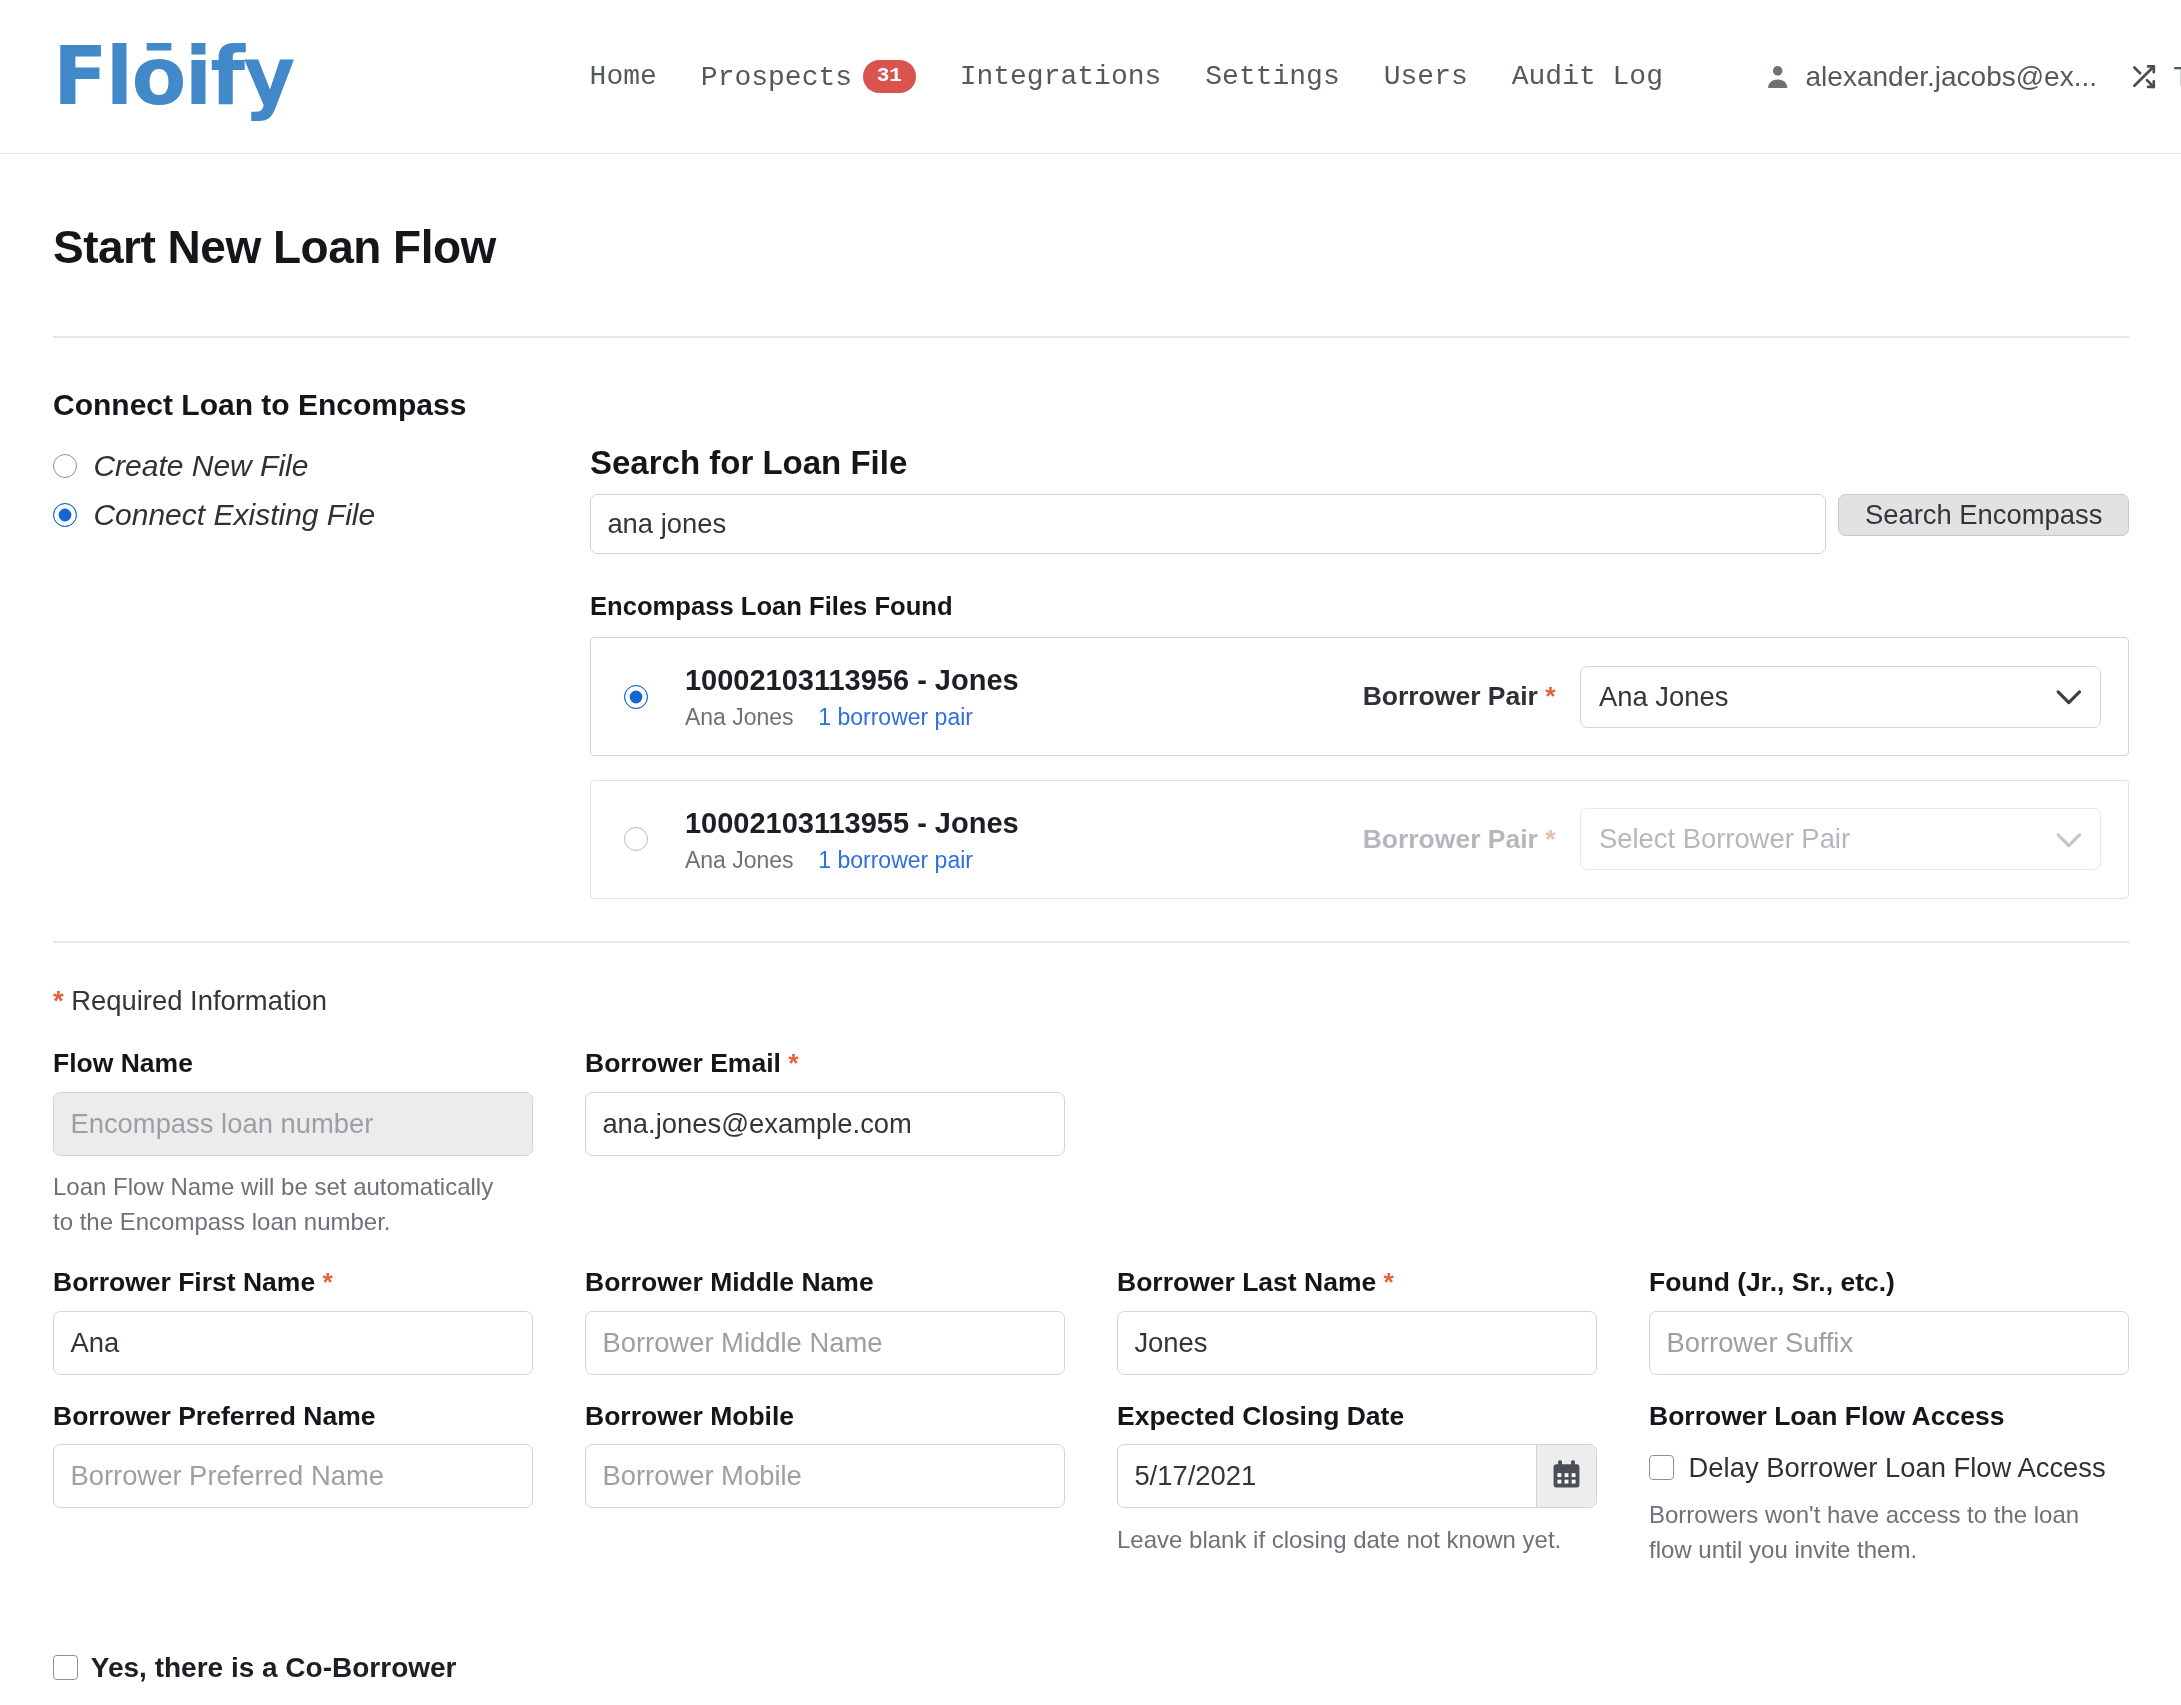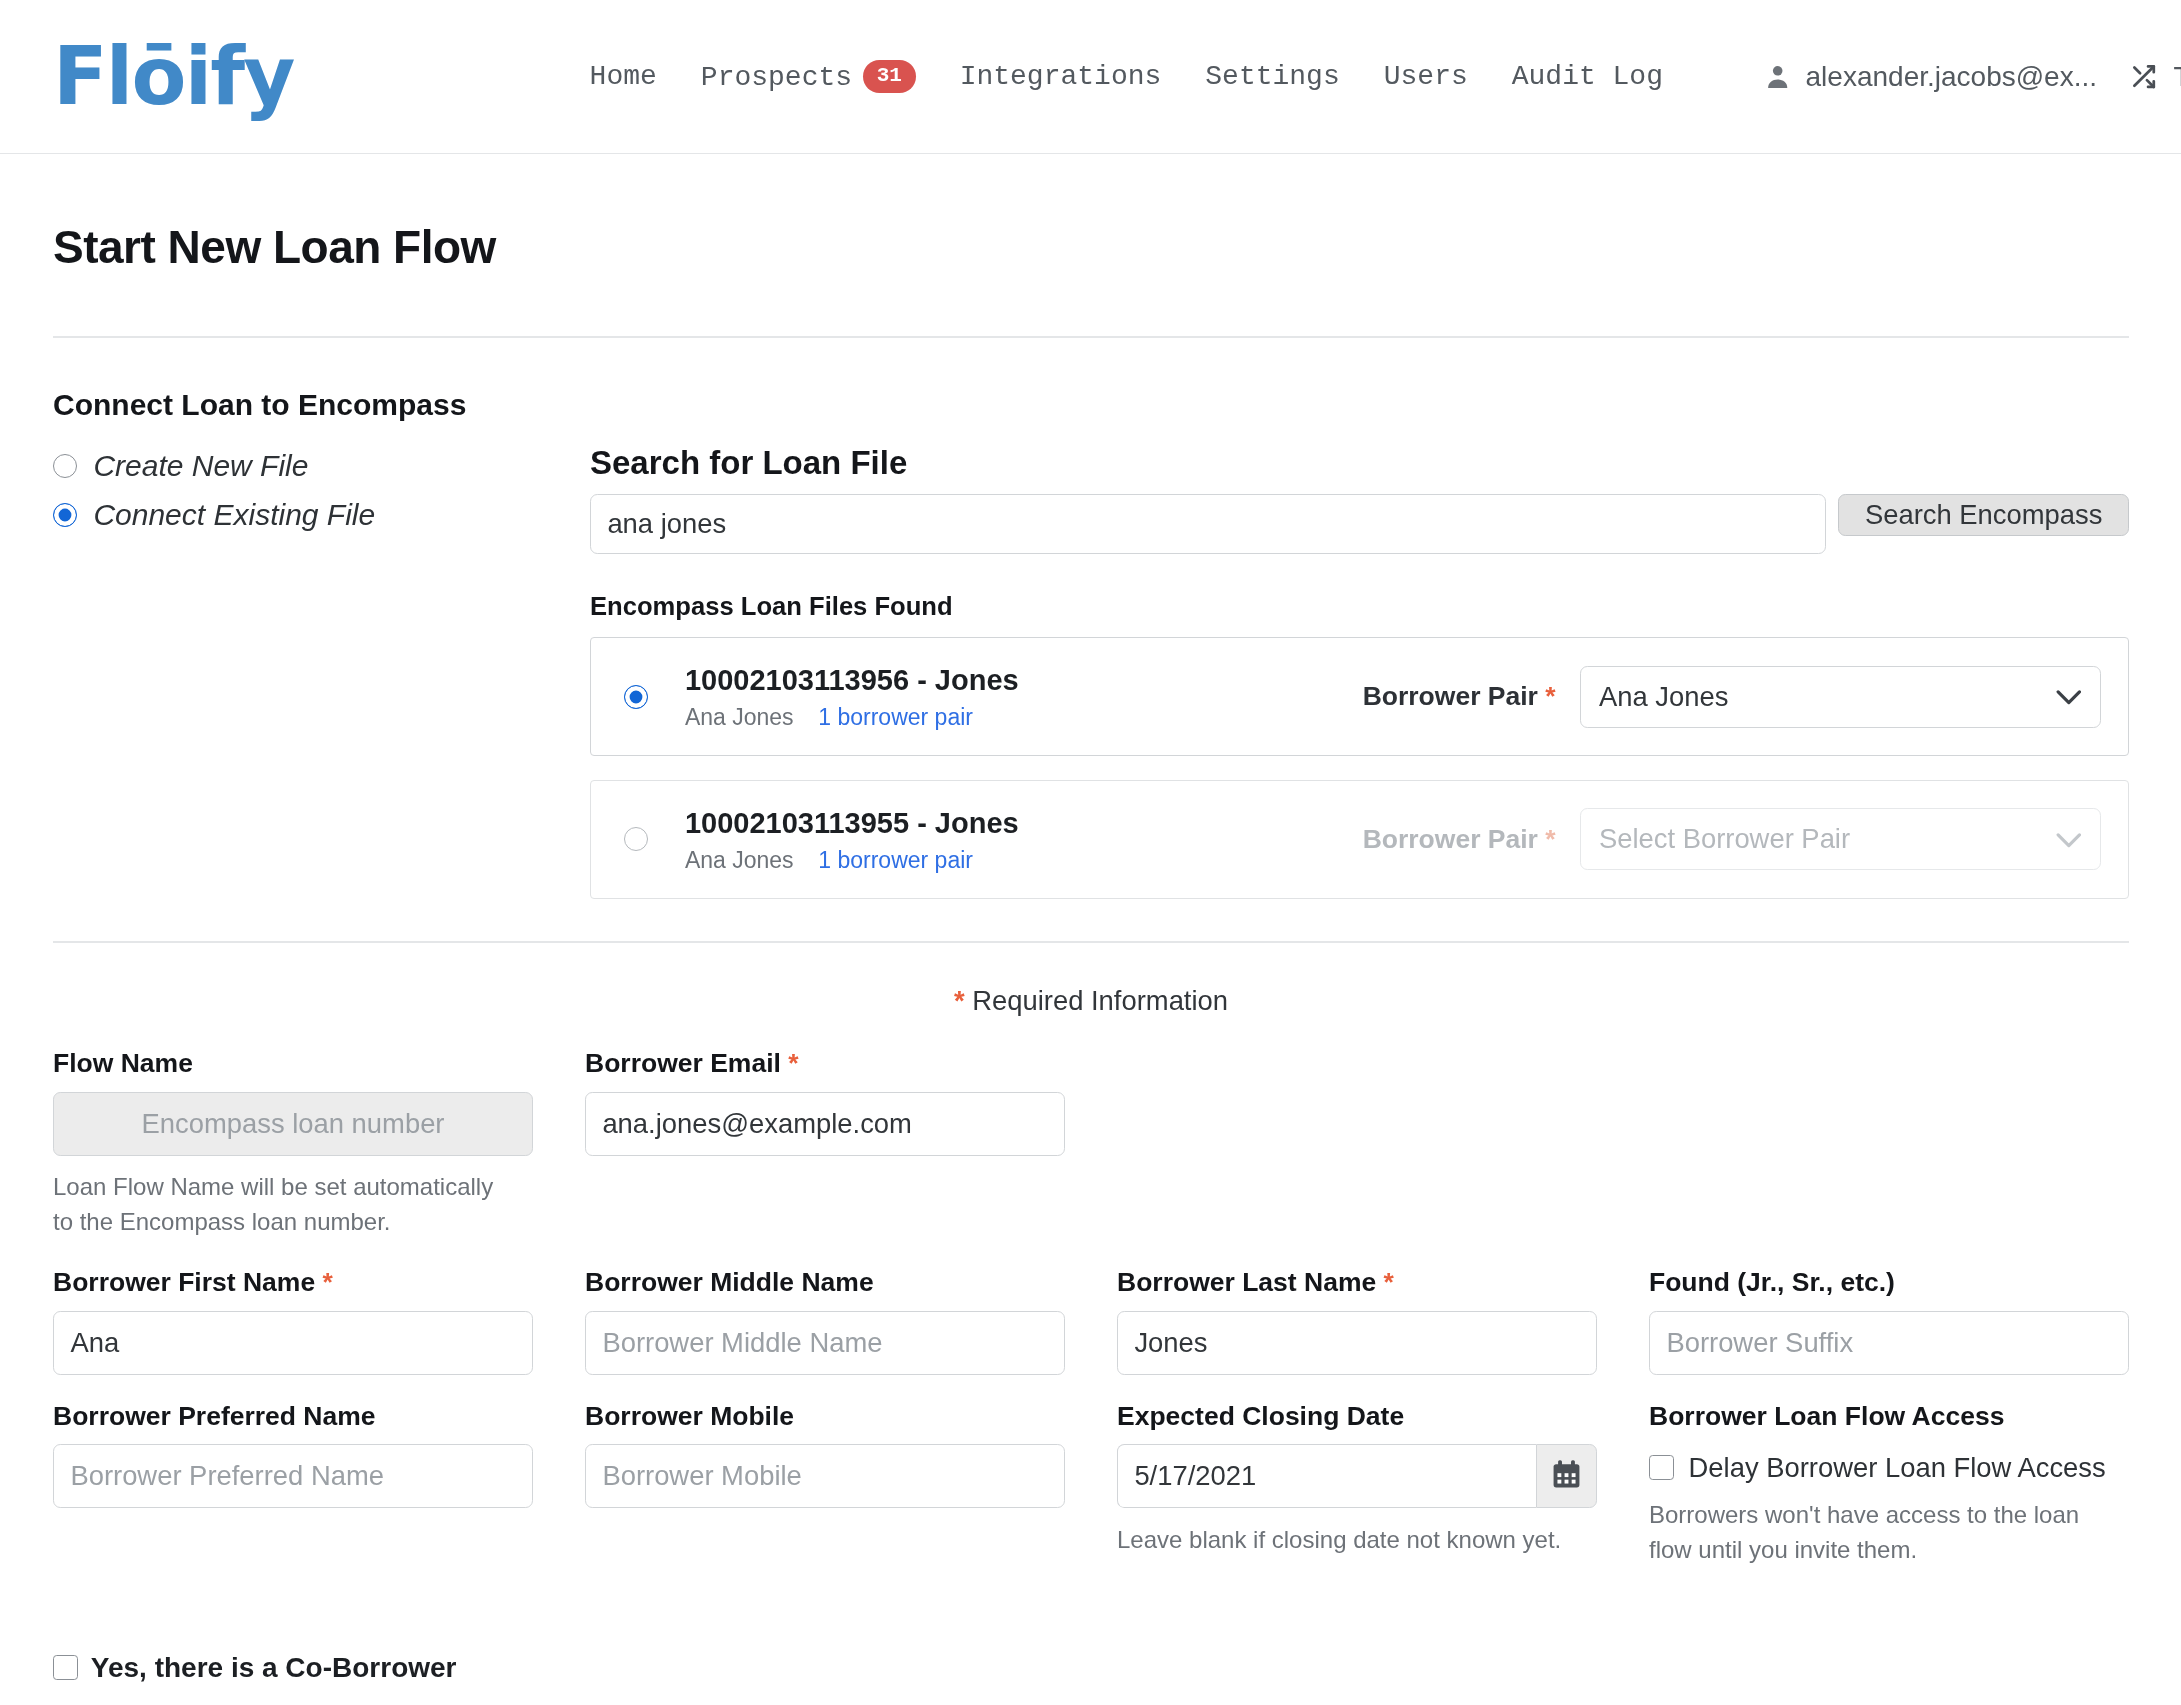--- a/index.html
+++ b/index.html
@@ -195,21 +195,21 @@
     transform: translateY(-50%);
   }
   .loan-card.disabled { border-color: #e0e2e4; }
   .loan-card.disabled .lc-radio { border-color: #b5b9bd; }
   .loan-card.disabled .lc-pair-label { color: #b4b8bc; }
   .loan-card.disabled .lc-pair-label .req { color: #f0bbaa; }
   .loan-card.disabled .lc-select { border-color: #e6e8ea; color: #b4b8bc; }
 
   .rule2 { height: 1.8px; background: #e4e6e8; margin: 18.3px 0 0 0; }
 
-  .req-info { font-size: 27.4px; color: #32363a; margin: 42px 0 0 0; text-align: center; }
+  .req-info { font-size: 27.4px; color: #32363a; margin: 42px 0 0 0; }
 
   .grid4 {
     display: grid;
     grid-template-columns: repeat(4, 1fr);
     column-gap: 52px;
   }
   .grid4.row1 { margin-top: 31px; }
   .grid4.row2 { margin-top: 27.4px; }
   .grid4.row3 { margin-top: 25.6px; }
 
@@ -219,21 +219,21 @@
   }
   .txt {
     width: 100%; height: 64px;
     border: 1.8px solid #d2d5d8; border-radius: 7.3px;
     font-size: 27.4px; color: #32363a;
     padding: 0 16.4px; background: #fff;
     font-family: "Liberation Sans", sans-serif;
     outline: none;
   }
   .txt::placeholder { color: #9ba0a5; }
-  .txt.disabled { background: #ececec; border-color: #d2d5d8; text-align: center; }
+  .txt.disabled { background: #ececec; border-color: #d2d5d8; }
   .help {
     font-size: 24px; color: #6d7278; line-height: 1.45;
     margin-top: 14.6px; max-width: 457px;
   }
 
   .date-wrap { display: flex; }
   .date-wrap .txt { border-radius: 7.3px 0 0 7.3px; border-right: none; }
   .date-btn {
     width: 71px; height: 64px;
     background: #ededed; border: 1.8px solid #d2d5d8;

